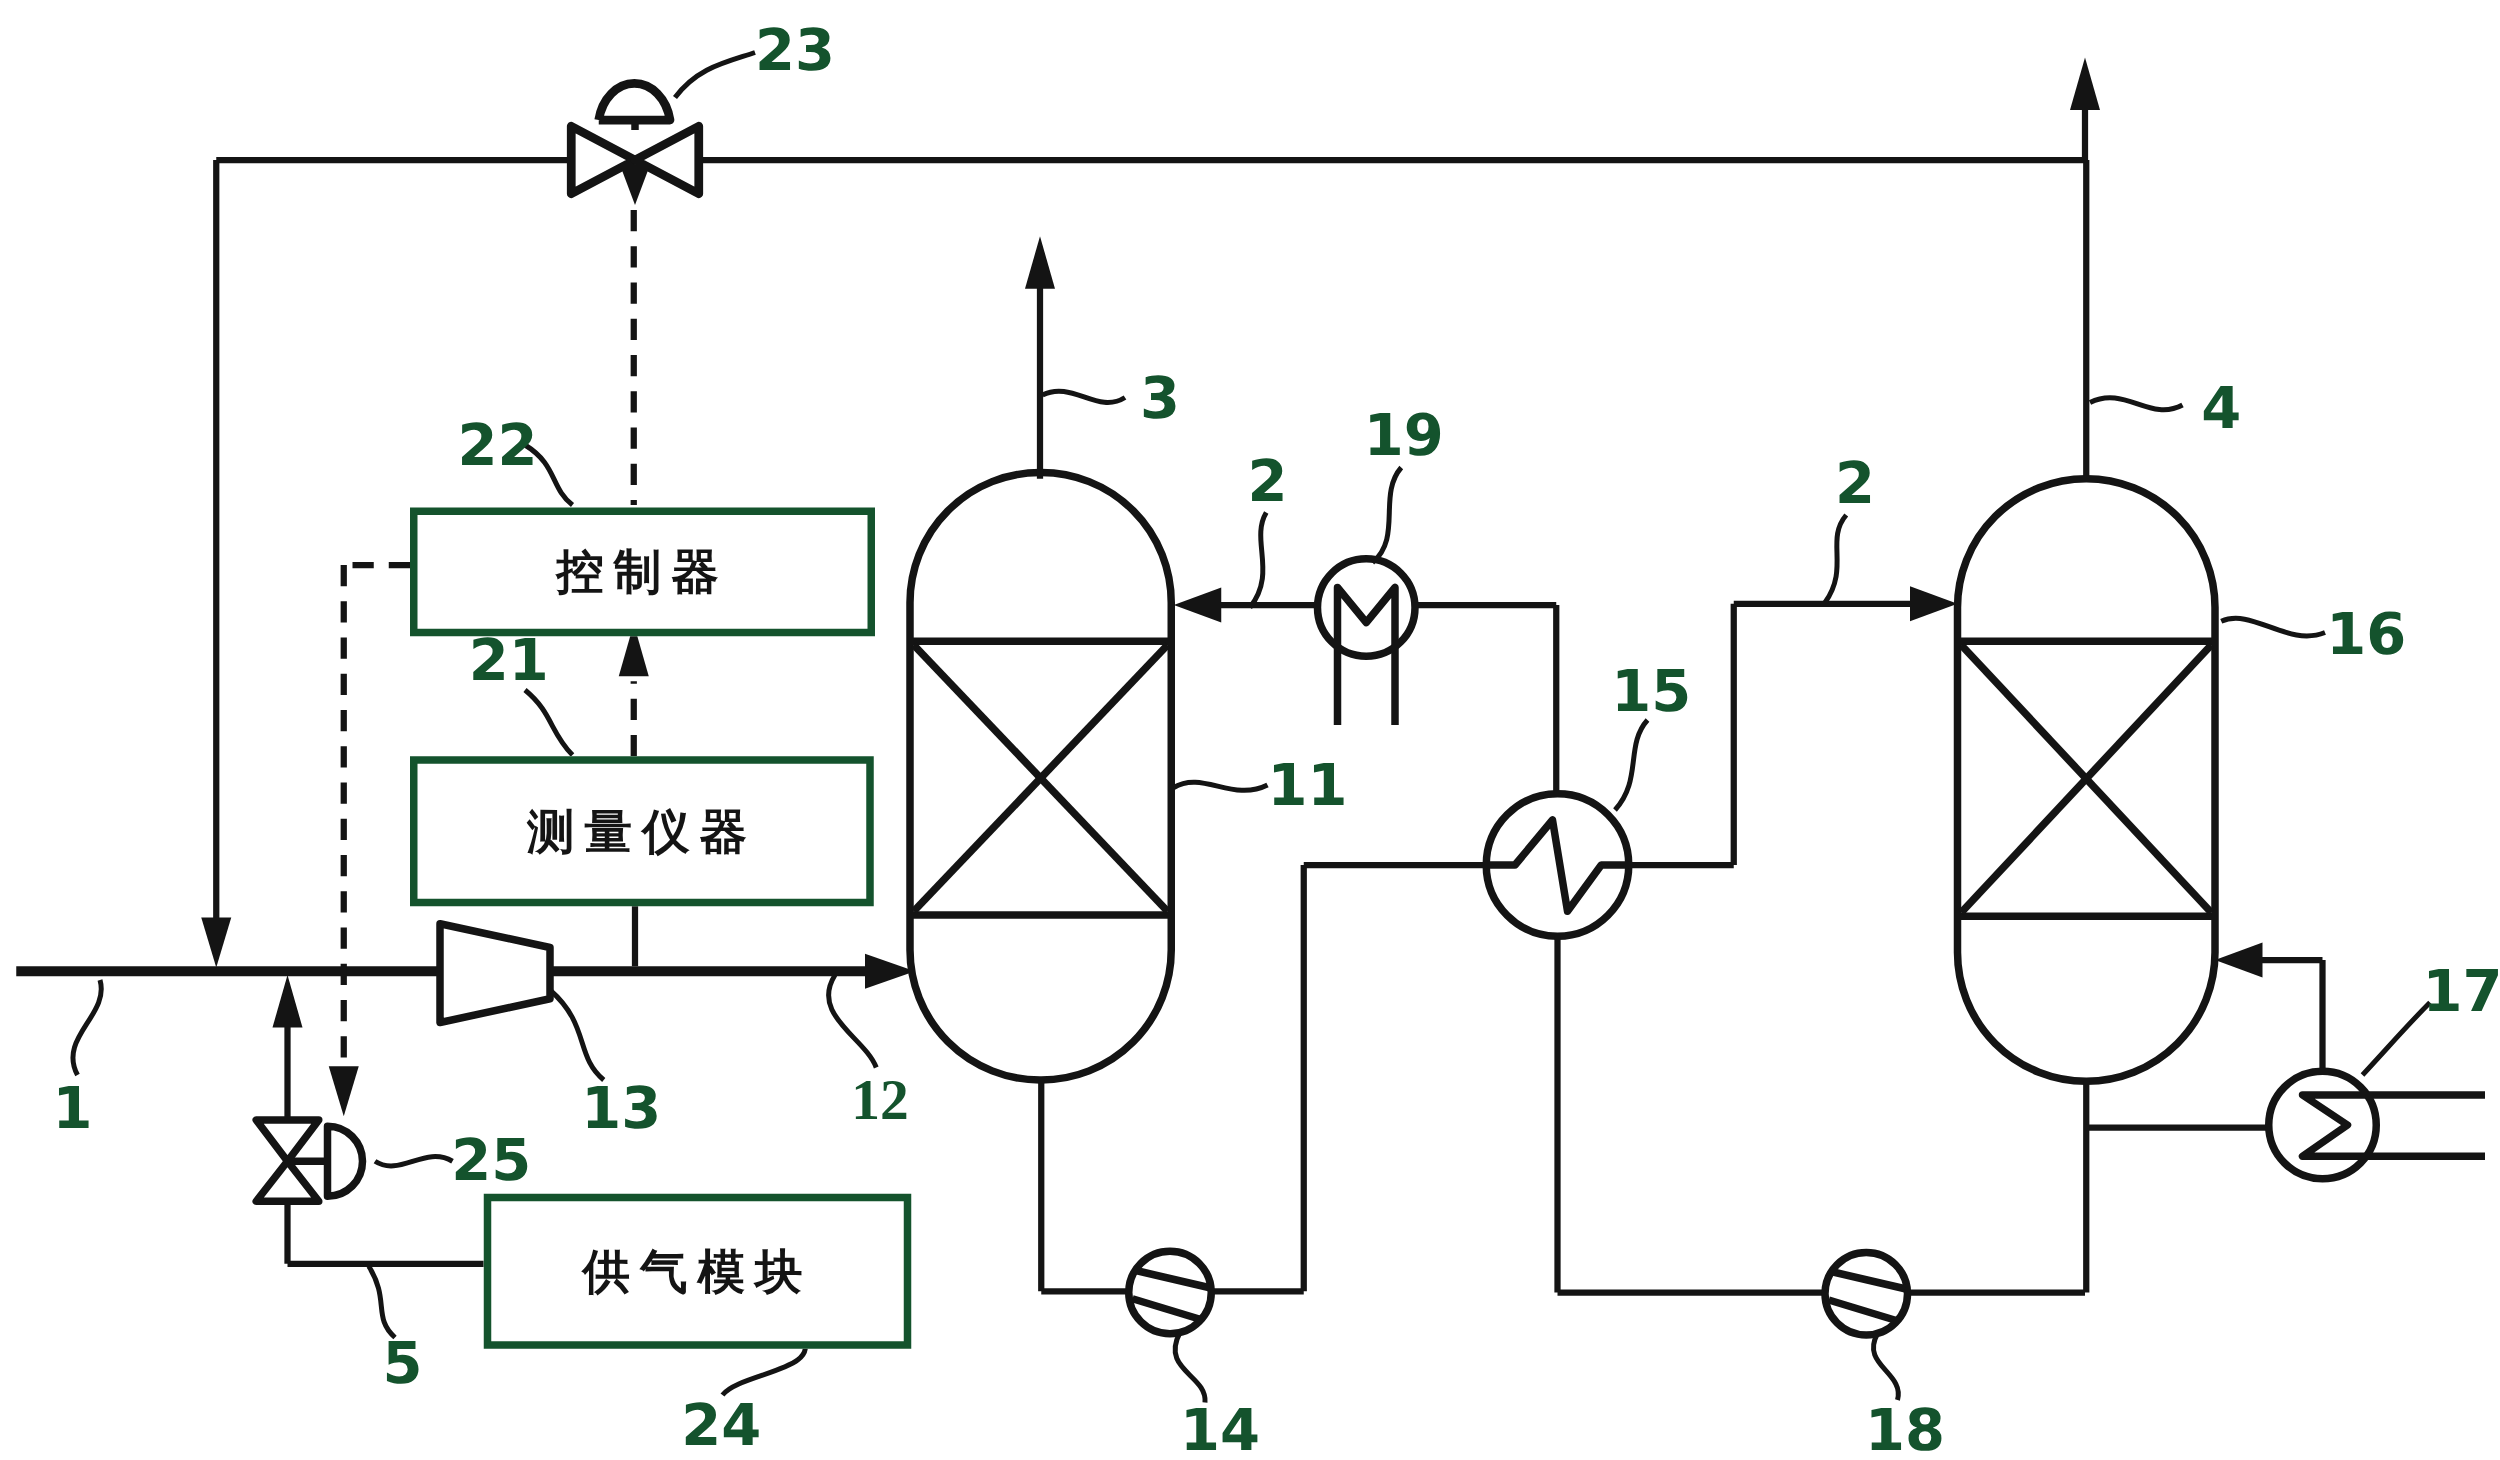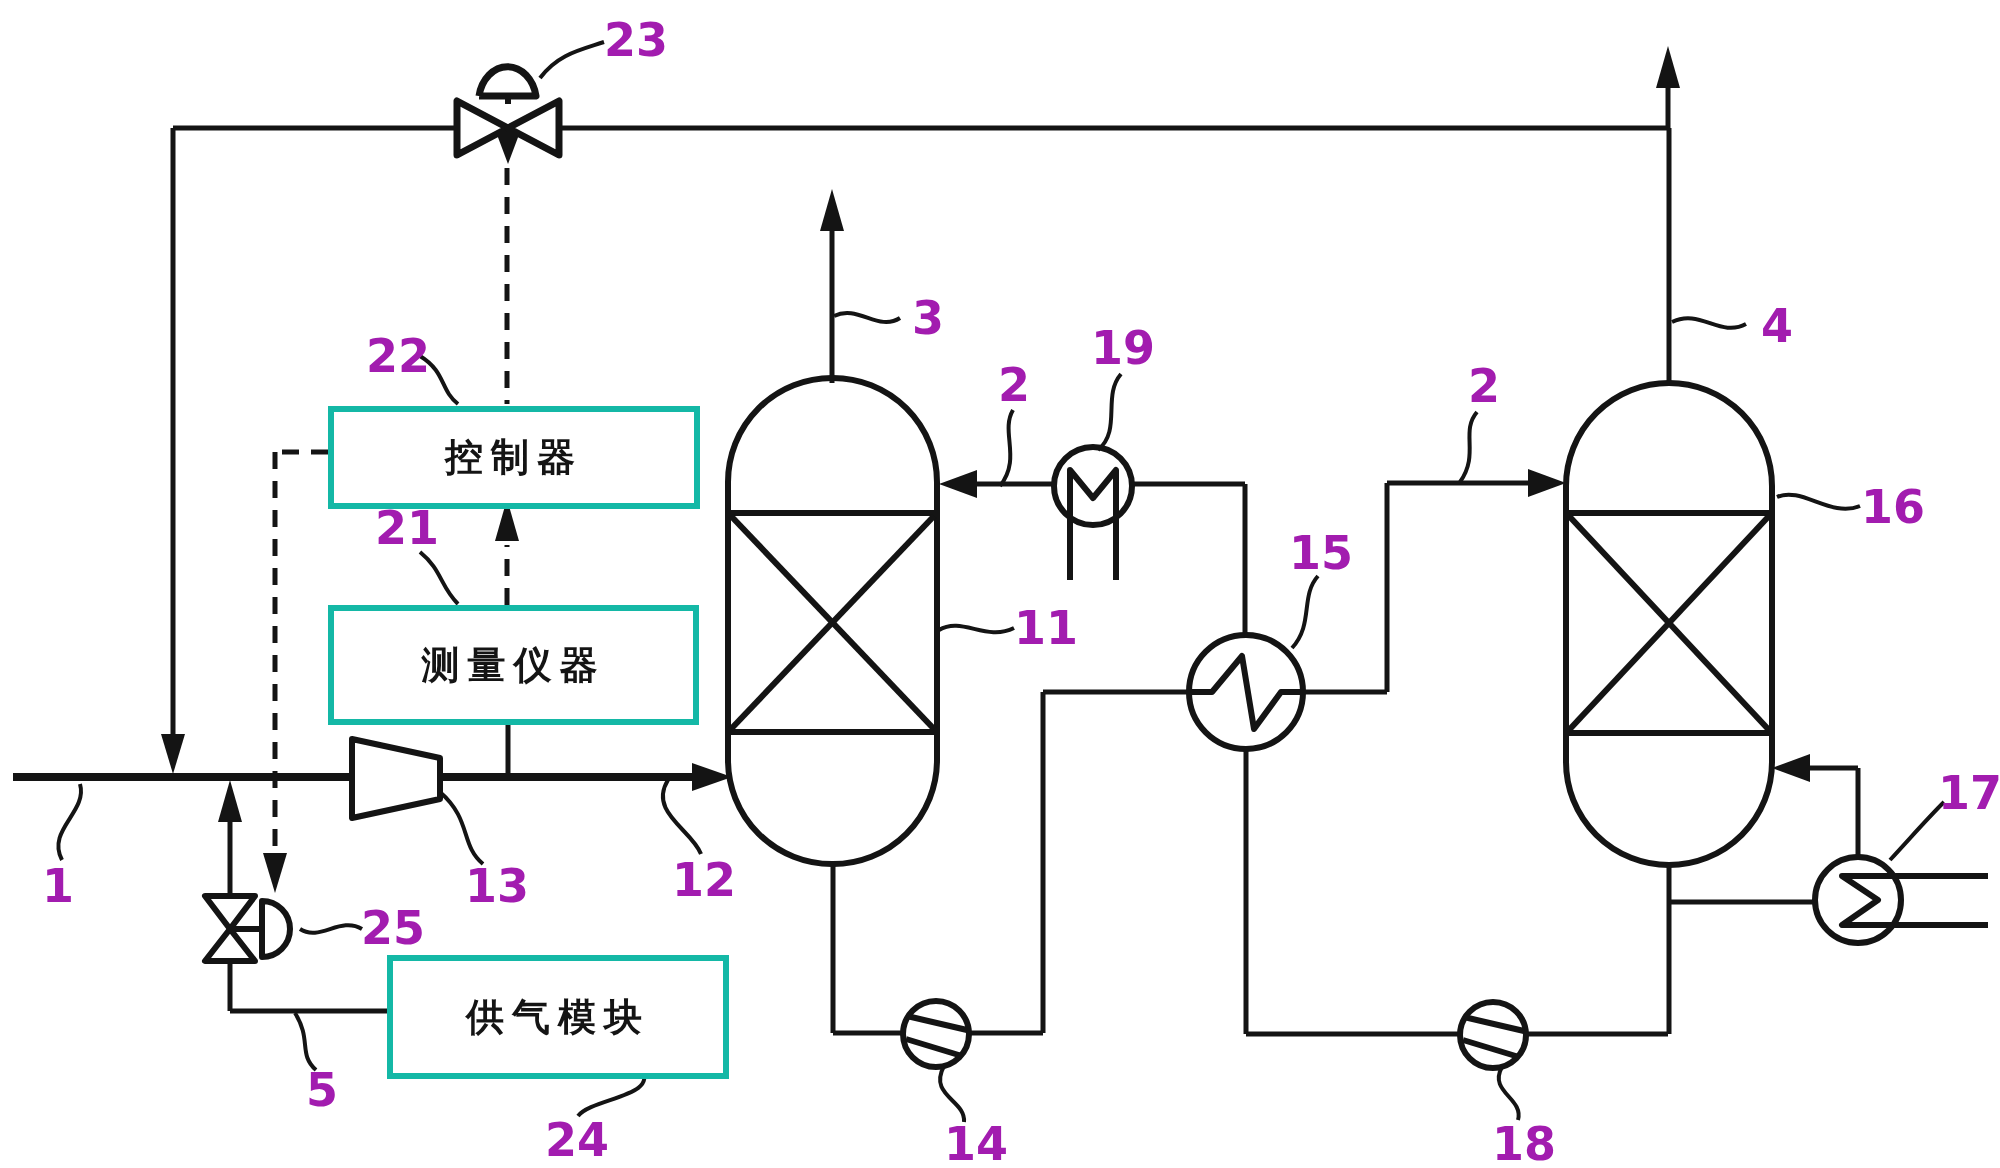--- a/index.html
+++ b/index.html
@@ -3,25 +3,25 @@
 <meta charset="utf-8">
 <style>
   html,body{margin:0;padding:0;background:#e8e8e8;}
   .canvas{
     position:relative;width:2000px;height:1168px;background:#ffffff;
     overflow:hidden;font-family:"DejaVu Sans",sans-serif;
   }
   .canvas svg{position:absolute;left:0;top:0;}
   .ref{
     position:absolute;transform:translate(-50%,-50%);
-    font:700 46px "DejaVu Sans",sans-serif;color:#a21caf;
+    font:700 46px "DejaVu Sans",sans-serif;color:#14532d;
     white-space:nowrap;user-select:none;
   }
   .dbox{
-    position:absolute;border:6px solid #14b8a6;background:#ffffff;
+    position:absolute;border:6px solid #14532d;background:#ffffff;
     display:flex;align-items:center;justify-content:center;
     font:700 38px "DejaVu Sans",sans-serif;color:#141414;letter-spacing:8px;
   }
 </style>
 </head>
 <body>
 
 <div class="canvas">
 
   <svg width="2000" height="1168" viewBox="0 0 2000 1168" fill="none" stroke="#141414" stroke-width="5" stroke-linejoin="round" stroke-linecap="butt">
@@ -200,21 +200,21 @@
     <span>测量仪器</span>
   </div>
 
   <div class="ref" style="left:58px;top:886px;">1</div>
   <div class="ref" style="left:1014px;top:385px;">2</div>
   <div class="ref" style="left:1484px;top:386px;">2</div>
   <div class="ref" style="left:928px;top:318px;">3</div>
   <div class="ref" style="left:1777px;top:326px;">4</div>
   <div class="ref" style="left:322px;top:1090px;">5</div>
   <div class="ref" style="left:1046px;top:628px;">11</div>
-  <div class="ref" style="left:704px;top:880px;">12</div>
+  <div class="ref" style="left:704px;top:880px;font-family:Liberation Serif, serif;">12</div>
   <div class="ref" style="left:497px;top:886px;">13</div>
   <div class="ref" style="left:976px;top:1144px;">14</div>
   <div class="ref" style="left:1321px;top:553px;">15</div>
   <div class="ref" style="left:1893px;top:507px;text-align:center;">16</div>
   <div class="ref" style="left:1970px;top:793px;">17</div>
   <div class="ref" style="left:1524px;top:1144px;">18</div>
   <div class="ref" style="left:1123px;top:348px;">19</div>
   <div class="ref" style="left:407px;top:528px;">21</div>
   <div class="ref" style="left:398px;top:332px;margin-top:24px;">22</div>
   <div class="ref" style="left:636px;top:40px;">23</div>

